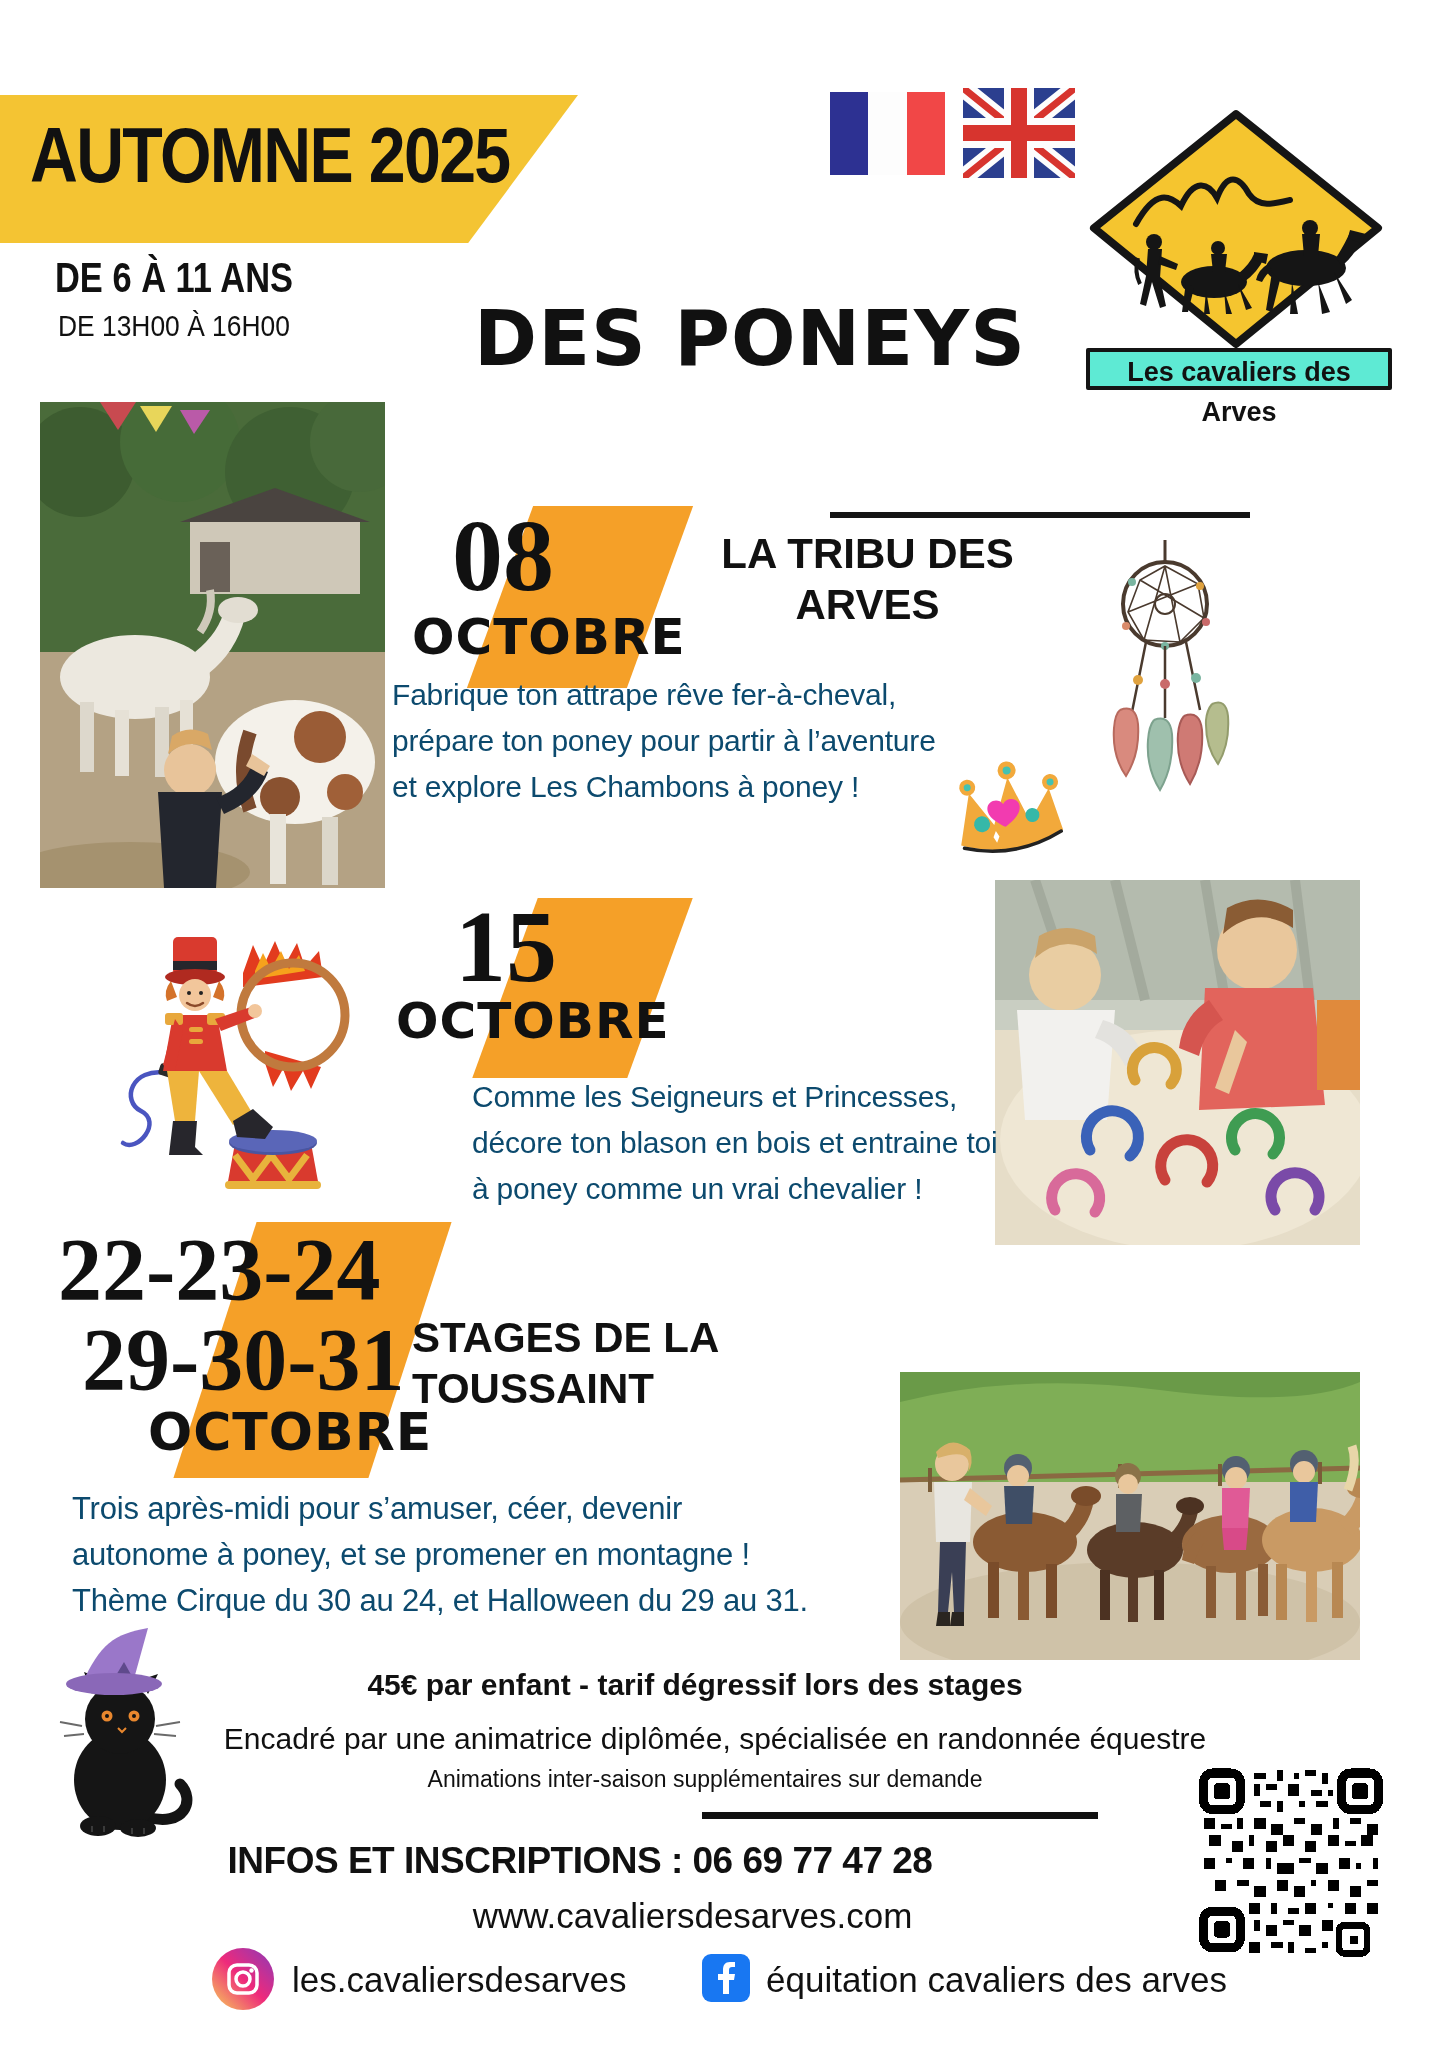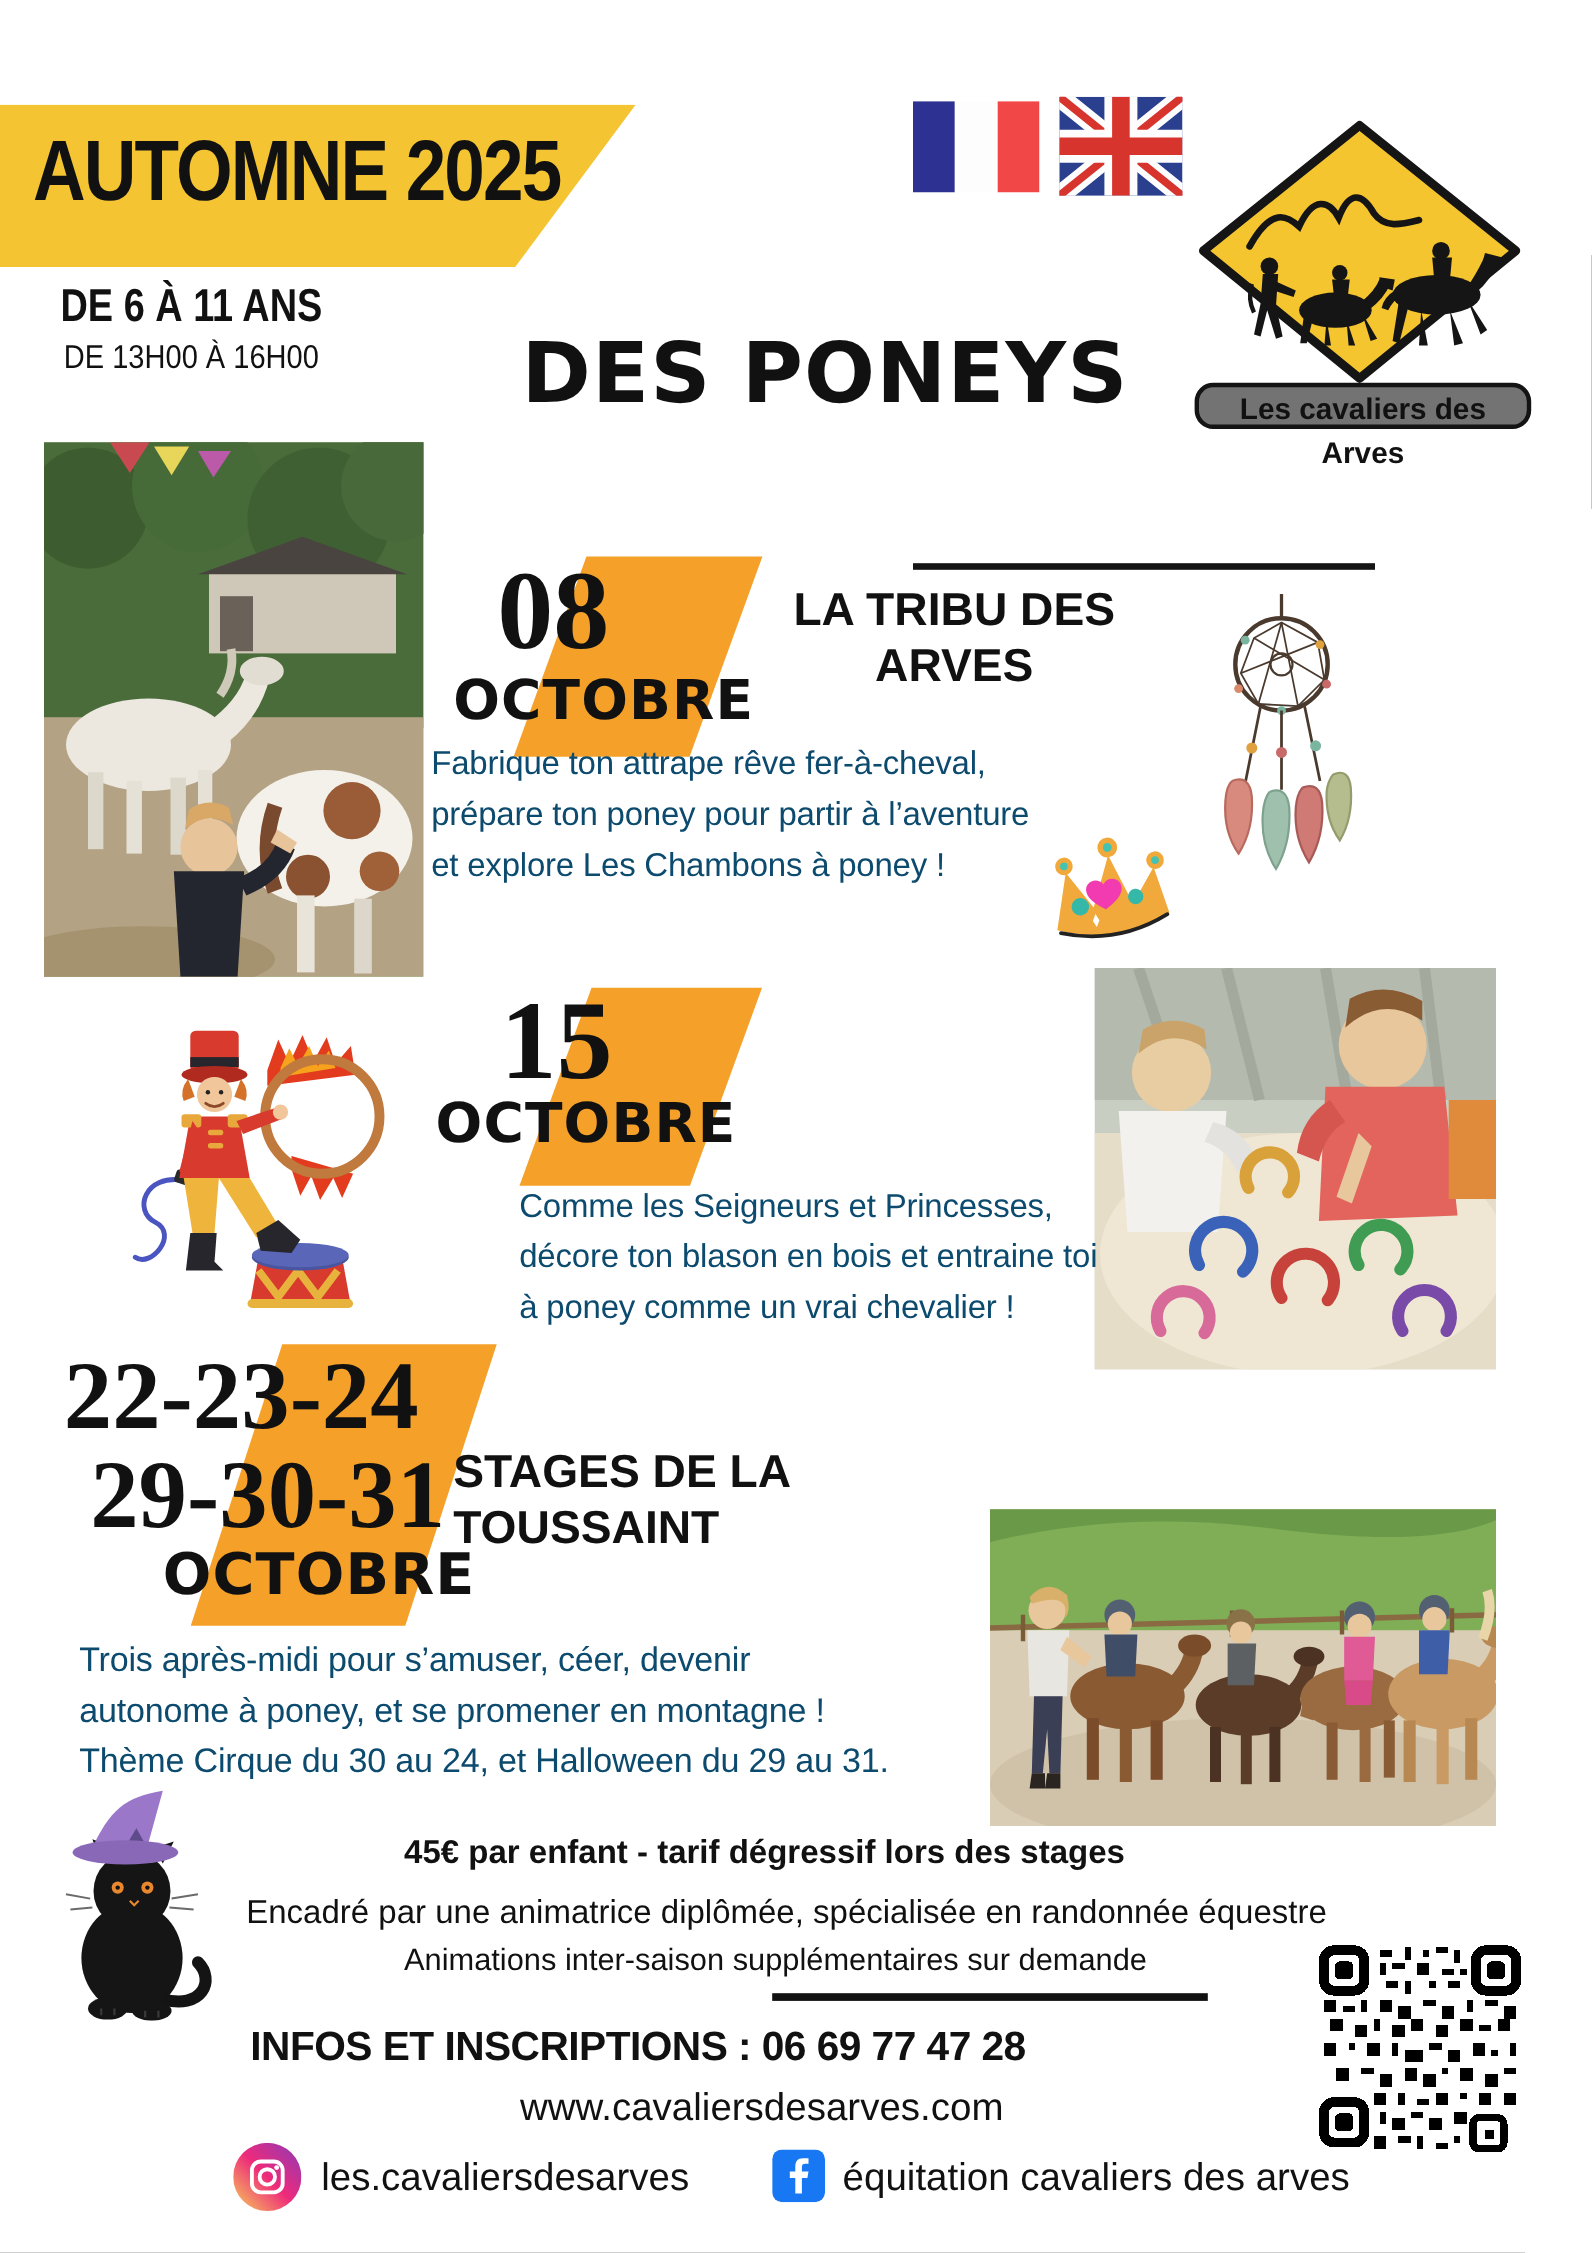--- a/index.html
+++ b/index.html
@@ -16,22 +16,22 @@
        transform-origin:left top;white-space:nowrap;}
   .hours{left:58px;top:309px;font-size:30px;transform:scaleX(.88);transform-origin:left top;white-space:nowrap;}
   .title{left:420px;top:294px;width:660px;text-align:center;font-family:"DejaVu Sans",sans-serif;
          font-weight:bold;font-size:76px;line-height:90px;letter-spacing:1px;}
   .flag{overflow:hidden;}
   .flag-fr{left:830px;top:92px;width:115px;height:83px;display:flex;}
   .flag-fr div{flex:1;}
   .fr-blue{background:#2D3192;} .fr-white{background:#fdfdfd;} .fr-red{background:#F14747;}
   .flag-uk{left:963px;top:88px;width:112px;height:90px;}
   .logo-sign{left:1078px;top:106px;width:315px;height:245px;}
-  .logo-label{left:1086px;top:348px;width:306px;height:42px;border:4px solid #141414;border-radius:17px;
-              background:#737373;text-align:center;font-size:27px;font-weight:bold;line-height:40px;box-sizing:border-box;}
+  .logo-label{left:1086px;top:348px;width:306px;height:42px;border:4px solid #141414;border-radius:2px;
+              background:#5eead4;text-align:center;font-size:27px;font-weight:bold;line-height:40px;box-sizing:border-box;}
 
   
   .photo{display:block;}
 
   
   .par{background:#F5A028;transform:skewX(-20deg);}
   .par1{left:500px;top:506px;width:160px;height:182px;}
   .par2{left:505px;top:898px;width:155px;height:180px;}
   .par3{left:215px;top:1222px;width:195px;height:256px;transform:skewX(-18deg);}
   .day{font-family:Liberation Serif, serif;font-weight:bold;line-height:1;white-space:nowrap;}
@@ -49,21 +49,21 @@
   .head-2{left:608px;top:925px;}
   .head-3{left:412px;top:1312px;}
   .para{font-size:30px;line-height:46px;letter-spacing:-.2px;white-space:nowrap;color:#0c4a6e;}
   .para-1{left:392px;top:672px;}
   .para-2{left:472px;top:1074px;}
   .para-3{left:72px;top:1486px;font-size:31px;}
 
   
   .price{left:0;top:1668px;width:1390px;text-align:center;font-size:30px;font-weight:bold;}
   .note1{left:0;top:1722px;width:1430px;text-align:center;font-size:30px;}
-  .note2{left:0;top:1766px;width:1410px;text-align:center;font-size:28px;}
+  .note2{left:0;top:1766px;width:1410px;text-align:center;font-size:23px;}
   .divider2{left:702px;top:1812px;width:396px;height:7px;background:#111;}
   .contact{left:0;top:1840px;width:1160px;text-align:center;font-size:37px;font-weight:bold;letter-spacing:-.5px;}
   .website{left:0;top:1896px;width:1385px;text-align:center;font-size:35px;}
   .insta-icon{left:212px;top:1948px;width:62px;height:62px;}
   .insta-text{left:292px;top:1960px;font-size:35px;}
   .fb-icon{left:702px;top:1954px;width:48px;height:48px;}
   .fb-text{left:766px;top:1960px;font-size:35px;}
   .qr{left:1198px;top:1766px;width:186px;height:200px;}
 </style>
 </head>

